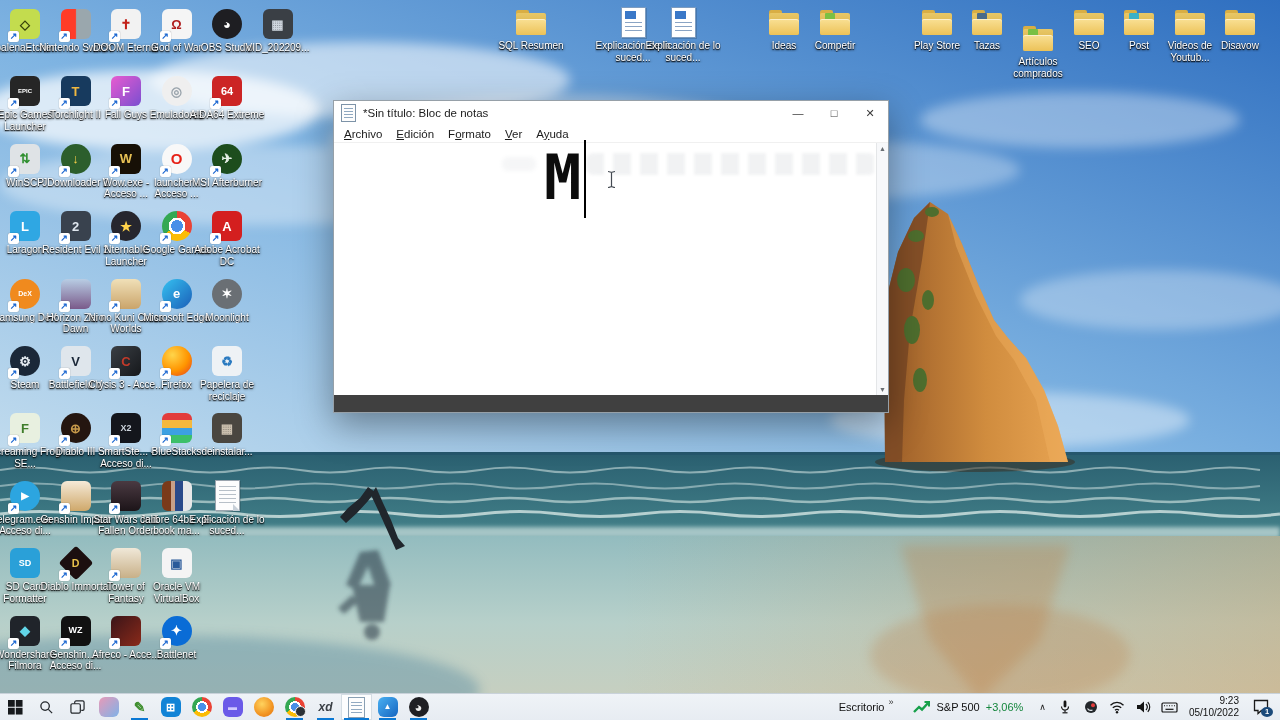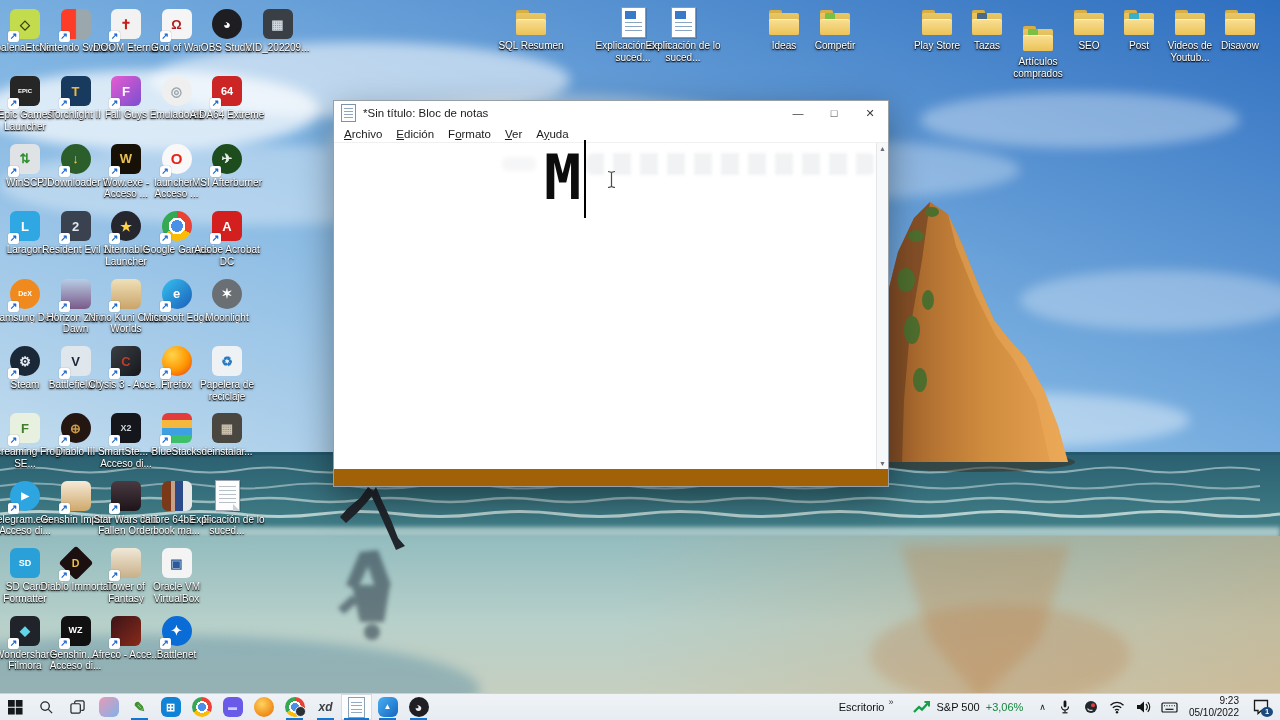--- a/index.html
+++ b/index.html
@@ -24,21 +24,21 @@
   .db-img{position:absolute;left:3px;top:3px;width:11px;height:8px;background:#3a78c8;}
   .db-lines{position:absolute;left:3px;right:3px;top:14px;bottom:3px;background:repeating-linear-gradient(180deg,#8aa4c4 0 1px,transparent 1px 4px);}
   
   .docwhite{position:relative;width:23px;height:29px;background:#fdfdfd;border:1px solid #9aa4ae;box-shadow:1px 1px 0 rgba(0,0,0,.12);}
   .dw-lines{position:absolute;left:3px;right:3px;top:5px;bottom:4px;background:repeating-linear-gradient(180deg,#b8c0c8 0 1px,transparent 1px 4px);}
   .dw-corner{position:absolute;right:-1px;bottom:-1px;width:0;height:0;border-left:7px solid #c8d0d8;border-top:7px solid transparent;}
   
   .chromeic{width:30px;height:30px;border-radius:50%;background:radial-gradient(circle at 50% 50%,#4a90e8 0 6px,#fff 6px 8.5px,transparent 8.5px),conic-gradient(#ea4335 0 33%,#fbbc05 0 66%,#34a853 0 100%);}
   .chromeic.small{width:20px;height:20px;background:radial-gradient(circle at 50% 50%,#4a90e8 0 4px,#fff 4px 5.8px,transparent 5.8px),conic-gradient(#ea4335 0 33%,#fbbc05 0 66%,#34a853 0 100%);}
   
-  #win{position:absolute;left:333px;top:100px;width:556px;height:387px;background:#a16207;border:1px solid #96a0a8;box-shadow:0 12px 34px rgba(0,0,0,.38);box-sizing:border-box;}
+  #win{position:absolute;left:333px;top:100px;width:556px;height:313px;background:#404040;border:1px solid #96a0a8;box-shadow:0 12px 34px rgba(0,0,0,.38);box-sizing:border-box;}
   .tbar{height:24px;display:flex;align-items:center;padding-left:7px;background:#fff;}
   .np-small{position:relative;width:13px;height:16px;background:#fdfdfd;border:1px solid #7d93a8;}
   .np-small:before{content:"";position:absolute;left:2px;right:2px;top:3px;bottom:2px;background:repeating-linear-gradient(180deg,#8fa8c0 0 1px,transparent 1px 3px);}
   .wtitle{font-size:11.5px;color:#1c1c1c;margin-left:7px;white-space:nowrap;}
   .wbtns{margin-left:auto;display:flex;height:100%;}
   .wbtn{width:36px;height:100%;display:flex;align-items:center;justify-content:center;font-size:11px;color:#3c3c3c;}
   .menubar{height:17px;display:flex;align-items:center;padding-left:3px;font-size:11.5px;color:#1c1c1c;border-bottom:1px solid #f0f0f0;background:#fff;}
   .mitem{padding:0 7px;}
   .mitem u{text-decoration:underline;}
   .txt{position:absolute;left:0;right:12px;top:42px;bottom:17px;background:#fff;}

